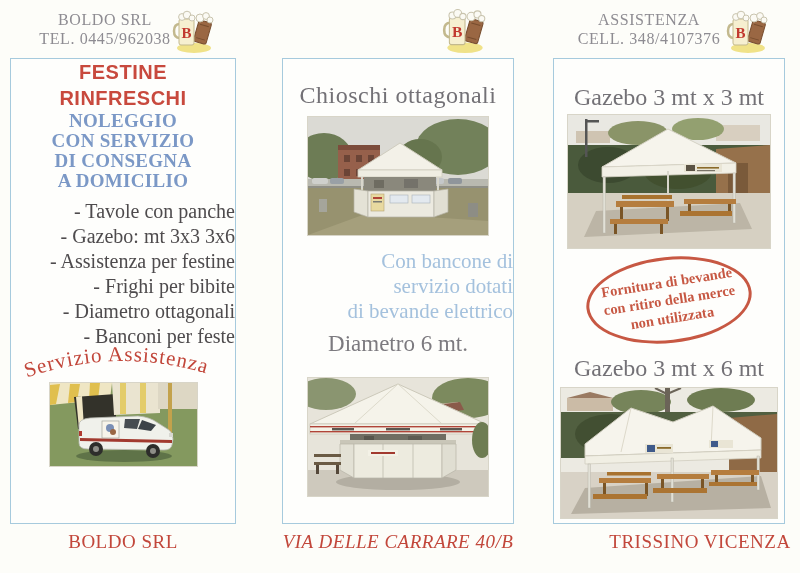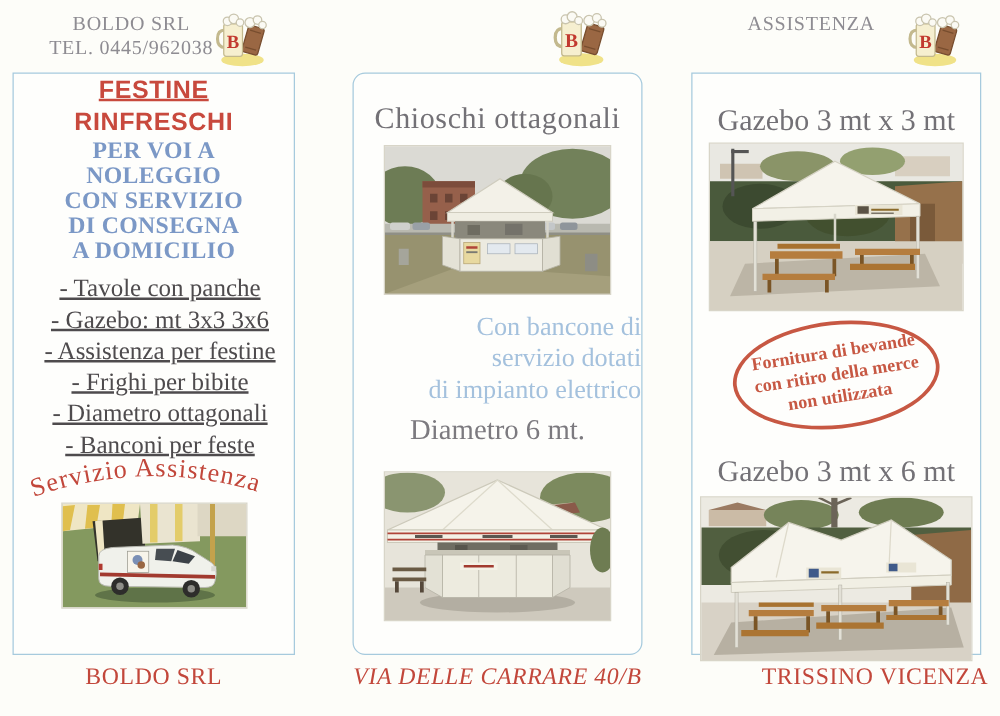--- a/index.html
+++ b/index.html
@@ -12,47 +12,47 @@
   .header-block{position:absolute;top:10px;text-align:center;}
   .header-line{font:16px/19px "Liberation Serif",serif;color:var(--header-gray,#8e8c92);letter-spacing:.6px;}
   .logo{position:absolute;}
   
   .panel{
     position:absolute;top:58px;height:464px;width:230px;
     background:#fefefc;border:1px solid var(--panel-border,#a6cadd);
     text-align:center;
   }
   .panel-left{left:10px;width:224px;}
-  .panel-center{left:282px;border-radius:10px;}
+  .panel-center{left:282px;}
   .panel-right{left:553px;}
   
   .headline{margin-top:7px;font:bold 20px/26px "Liberation Sans",sans-serif;color:var(--red-headline,#c8493d);letter-spacing:.5px;}
   .subhead{font:bold 19px/20px "Liberation Serif",serif;color:var(--blue-subhead,#7b98c6);letter-spacing:.3px;}
-  .rental-list{margin:8px 0 0 10px;text-align:center;font:20px/25px "Liberation Serif",serif;color:var(--text-dark,#4e4b4d);text-decoration:underline;}
+  .rental-list{margin:8px 0 0 10px;text-align:right;font:20px/25px "Liberation Serif",serif;color:var(--text-dark,#4e4b4d);}
   .arc-svg{display:block;margin:-2px auto 0;}
   .arc-svg text{fill:var(--red-accent,#c2473b);font-family:"Liberation Serif",serif;font-size:21px;letter-spacing:1px;}
   .photo{display:block;margin:0 auto;background:#e9e7de;outline:1px solid #d8d5c8;}
   
   .panel-title{margin-top:22px;font:24px/28px "Liberation Serif",serif;color:var(--gray-title,#737176);letter-spacing:.5px;}
   .center-photo-top{margin:8px auto 0;}
   .center-body{margin-top:14px;font:21px/25px "Liberation Serif",serif;color:var(--pale-blue,#a4c1dd);text-align:right;}
   .center-note{margin-top:7px;font:23px/26px "Liberation Serif",serif;color:var(--gray-note,#7c7a7f);}
   .center-photo-bottom{margin:21px auto 0;}
   
   .right-title-top{margin-top:24px;font:24px/28px "Liberation Serif",serif;color:var(--gray-title,#737176);}
   .right-photo-top{margin:4px auto 0;}
   .stamp{
     width:160px;height:80px;margin:9px auto 0;
     border:3px solid var(--stamp-red,#c75843);border-radius:50%;
     transform:rotate(-6deg);
     display:flex;align-items:center;justify-content:center;
   }
   .stamp-inner{transform:rotate(-3deg);text-align:center;
     font:bold 14.5px/18px "Liberation Serif",serif;color:var(--stamp-red,#c75843);}
-  .right-title-bottom{margin-top:21px;font:24px/28px "Liberation Serif",serif;color:var(--gray-title,#737176);}
+  .right-title-bottom{margin-top:11px;font:24px/28px "Liberation Serif",serif;color:var(--gray-title,#737176);}
   .right-photo-bottom{margin:6px auto 0;}
   
   .footer-label{
     position:absolute;top:530px;height:24px;text-align:center;
     font:19px/24px "Liberation Serif",serif;color:var(--red-accent,#c2473b);letter-spacing:.5px;
   }
   .footer-left{left:10px;width:226px;}
   .footer-center{left:282px;width:232px;font-style:italic;}
   .footer-right{left:584px;width:232px;}
 </style>
@@ -95,20 +95,21 @@
   <path d="M9,18 Q3,18 3,25 Q3,32 9,32" fill="none" stroke="#c3b98e" stroke-width="2.5"></path>
   <rect x="8" y="13" width="15" height="26" rx="2" fill="#f6efd0" stroke="#c3b98e" stroke-width="1"></rect>
   <circle cx="11" cy="11" r="3.4" fill="#fbfaf4" stroke="#c9c4ae" stroke-width="1"></circle>
   <circle cx="16" cy="9" r="3.8" fill="#fbfaf4" stroke="#c9c4ae" stroke-width="1"></circle>
   <circle cx="21" cy="12" r="3" fill="#fbfaf4" stroke="#c9c4ae" stroke-width="1"></circle>
   <text x="15.5" y="32" text-anchor="middle" font-family="Liberation Serif, serif" font-size="15" font-weight="bold" fill="#c2392f">B</text>
 </svg>
 
 <div class="header-block" style="left:573px;width:152px;">
   <div class="header-line">ASSISTENZA</div>
+  <div class="header-line">CELL. 348/4107376</div>
 </div>
 
 <svg class="logo" style="left:725px;top:6px;" width="46" height="48" viewBox="0 0 46 48">
   <ellipse cx="23" cy="42" rx="17" ry="5" fill="#f0e288"></ellipse>
   <g transform="rotate(16 31 26)">
     <rect x="25" y="15" width="13" height="22" rx="2" fill="#9a6743" stroke="#774d2e" stroke-width="1"></rect>
     <line x1="27" y1="19" x2="36" y2="19" stroke="#774d2e" stroke-width="1"></line>
     <line x1="27" y1="33" x2="36" y2="33" stroke="#774d2e" stroke-width="1"></line>
   </g>
   <circle cx="29" cy="12" r="4" fill="#fbfaf4" stroke="#c9c4ae" stroke-width="1"></circle>
@@ -116,24 +117,23 @@
   <circle cx="39" cy="14" r="3" fill="#fbfaf4" stroke="#c9c4ae" stroke-width="1"></circle>
   <path d="M9,18 Q3,18 3,25 Q3,32 9,32" fill="none" stroke="#c3b98e" stroke-width="2.5"></path>
   <rect x="8" y="13" width="15" height="26" rx="2" fill="#f6efd0" stroke="#c3b98e" stroke-width="1"></rect>
   <circle cx="11" cy="11" r="3.4" fill="#fbfaf4" stroke="#c9c4ae" stroke-width="1"></circle>
   <circle cx="16" cy="9" r="3.8" fill="#fbfaf4" stroke="#c9c4ae" stroke-width="1"></circle>
   <circle cx="21" cy="12" r="3" fill="#fbfaf4" stroke="#c9c4ae" stroke-width="1"></circle>
   <text x="15.5" y="32" text-anchor="middle" font-family="Liberation Serif, serif" font-size="15" font-weight="bold" fill="#c2392f">B</text>
 </svg>
 
 <div class="panel panel-left">
-  <div class="headline" style="margin-top:0;text-decoration:underline;">FESTINE</div>
+  <div class="headline" style="margin-top:0;">FESTINE</div>
   <div class="headline" style="margin-top:0;">RINFRESCHI</div>
 
-  <div class="subhead">PER VOI A</div>
   <div class="subhead">NOLEGGIO</div>
   <div class="subhead">CON SERVIZIO</div>
   <div class="subhead">DI CONSEGNA</div>
   <div class="subhead">A DOMICILIO</div>
 
   <div class="rental-list">
     <div>- Tavole con panche</div>
     <div>- Gazebo: mt 3x3 3x6</div>
     <div>- Assistenza per festine</div>
     <div>- Frighi per bibite</div>
@@ -216,21 +216,21 @@
     <rect x="65" y="84" width="9" height="1.5" fill="#7a7a72"></rect>
     <rect x="82" y="78" width="18" height="8" fill="#e3e9ef" stroke="#a9b2ba" stroke-width="0.6"></rect>
     <rect x="104" y="78" width="18" height="8" fill="#e3e9ef" stroke="#a9b2ba" stroke-width="0.6"></rect>
     <rect x="160" y="86" width="10" height="14" fill="#8d8d85"></rect>
     <rect x="11" y="82" width="8" height="13" fill="#a5a59b"></rect>
   </svg>
 
   <div class="center-body">
     <div>Con bancone di</div>
     <div>servizio dotati</div>
-    <div>di impianto elettrico</div>
+    <div>di bevande elettrico</div>
   </div>
   <div class="center-note">Diametro 6 mt.</div>
 
   <svg class="photo center-photo-bottom" width="180" height="118" viewBox="0 0 180 118">
     <rect width="180" height="118" fill="#e7e4da"></rect>
     <ellipse cx="18" cy="16" rx="30" ry="16" fill="#8a9570"></ellipse>
     <ellipse cx="160" cy="20" rx="36" ry="20" fill="#7c8a5e"></ellipse>
     <polygon points="108,28 150,24 150,44 108,46" fill="#c7b9a4"></polygon>
     <polygon points="104,30 152,24 156,32 104,38" fill="#8a5a4a"></polygon>
     <rect x="0" y="92" width="180" height="26" fill="#cec9bd"></rect>

